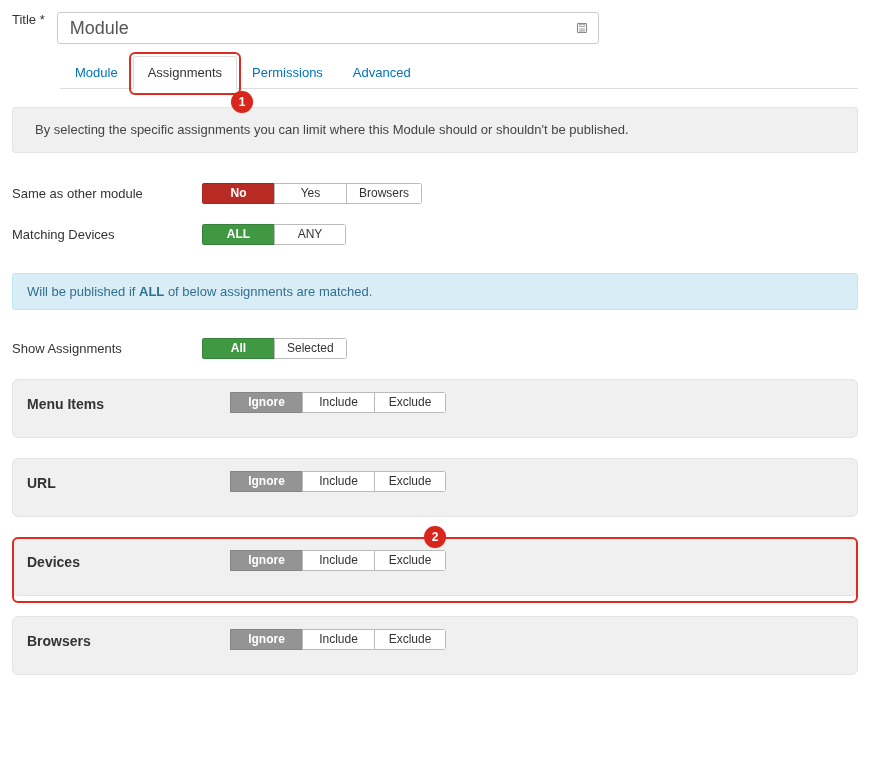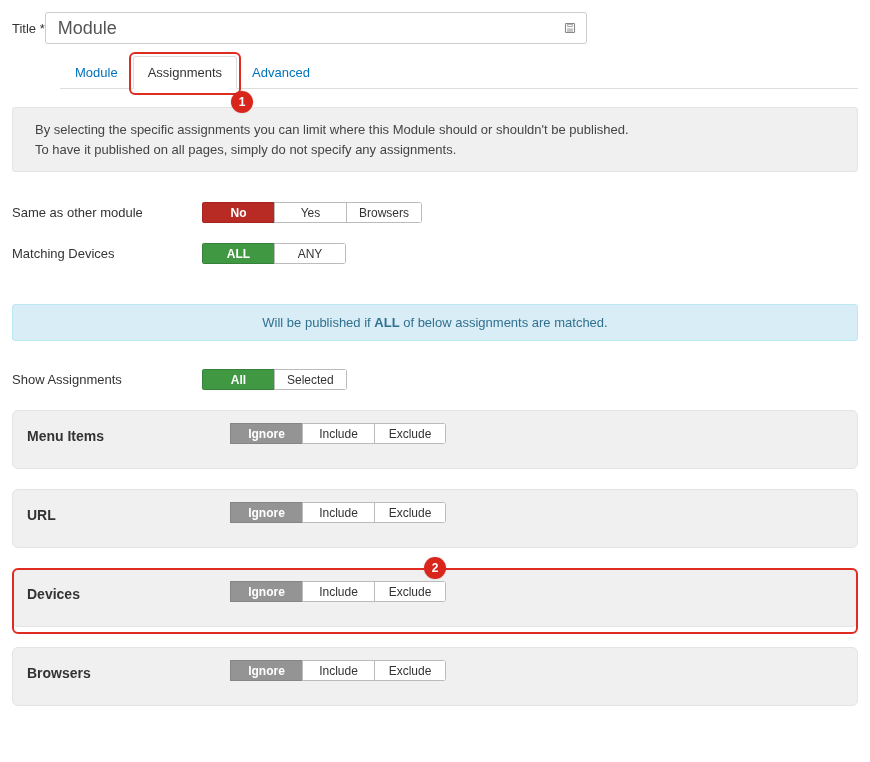--- a/index.html
+++ b/index.html
@@ -7,22 +7,22 @@
     font-family: -apple-system, BlinkMacSystemFont, "Segoe UI", Helvetica, Arial, sans-serif;
     font-size: 13px;
     color: #333;
     margin: 0;
     padding: 12px;
     background: #fff;
     width: 870px;
   }
   .title-row {
     display: flex;
-    align-items: center;
-    gap: 0;
+    align-items: flex-start;
+    gap: 12px;
     margin-bottom: 12px;
   }
   .title-label { font-size: 13px; color: #333; white-space: nowrap; }
   .title-input {
     flex: 0 0 542px;
     height: 32px;
     border: 1px solid #ccc;
     border-radius: 3px;
     padding: 4px 10px;
     font-size: 18px;
@@ -121,28 +121,27 @@
     align-items: center;
     justify-content: center;
     border-right-width: 0;
   }
   .seg-btn:last-child { border-right-width: 1px; }
   .seg-btn.red { background: #b82b25; color: #fff; border-color: #a8241e; font-weight: bold; }
   .seg-btn.green { background: #409843; color: #fff; border-color: #368139; font-weight: bold; }
   .seg-btn.grey { background: #949494; color: #fff; border-color: #858585; font-weight: bold; }
 
   .hint-box {
-    margin-top: 40px;
+    margin-top: 28px;
     background: #d9edf7;
     border: 1px solid #bce8f1;
     border-radius: 3px;
     padding: 10px 14px;
     font-size: 13px;
     color: #31708f;
-    text-align: center;
   }
   .hint-box .bold { font-weight: bold; }
 
   .assign-block {
     margin-top: 20px;
     background: #f0f0f0;
     border: 1px solid #e4e4e4;
     border-radius: 6px;
     padding: 16px 14px 24px 14px;
     display: flex;
@@ -170,29 +169,29 @@
       <rect x="4.5" y="9" width="7" height="4" fill="currentColor" opacity="0.5"></rect>
       <rect x="5" y="3" width="6" height="3" stroke-width="1"></rect>
     </svg>
   </div>
 </div>
 
 <div class="tabs-wrap" style="position:relative;">
   <div class="tabs" id="tabs">
       <div class="tab">Module</div>
       <div class="tab active">Assignments</div>
+      <div class="tab">Permissions</div>
       <div class="tab">Advanced</div>
     </div>
   <div class="callout-red" id="tab-highlight" style="left: 69px; top: -4px; width: 112px; height: 43px;"></div>
   <div class="callout-num" id="tab-num" style="left: 171px; top: 35px;">1</div>
 </div>
 
 <div class="info-box">
   <div>By selecting the specific assignments you can limit where this Module should or shouldn't be published.</div>
-  <div>To have it published on all pages, simply do not specify any assignments.</div>
 </div>
 
 <div class="field-row">
   <span class="field-label">Same as other module</span>
   <div class="seg-group" id="seg-sameas">
       <button type="button" class="seg-btn red">No</button>
       <button type="button" class="seg-btn">Yes</button>
       <button type="button" class="seg-btn">Browsers</button>
     </div>
 </div>

